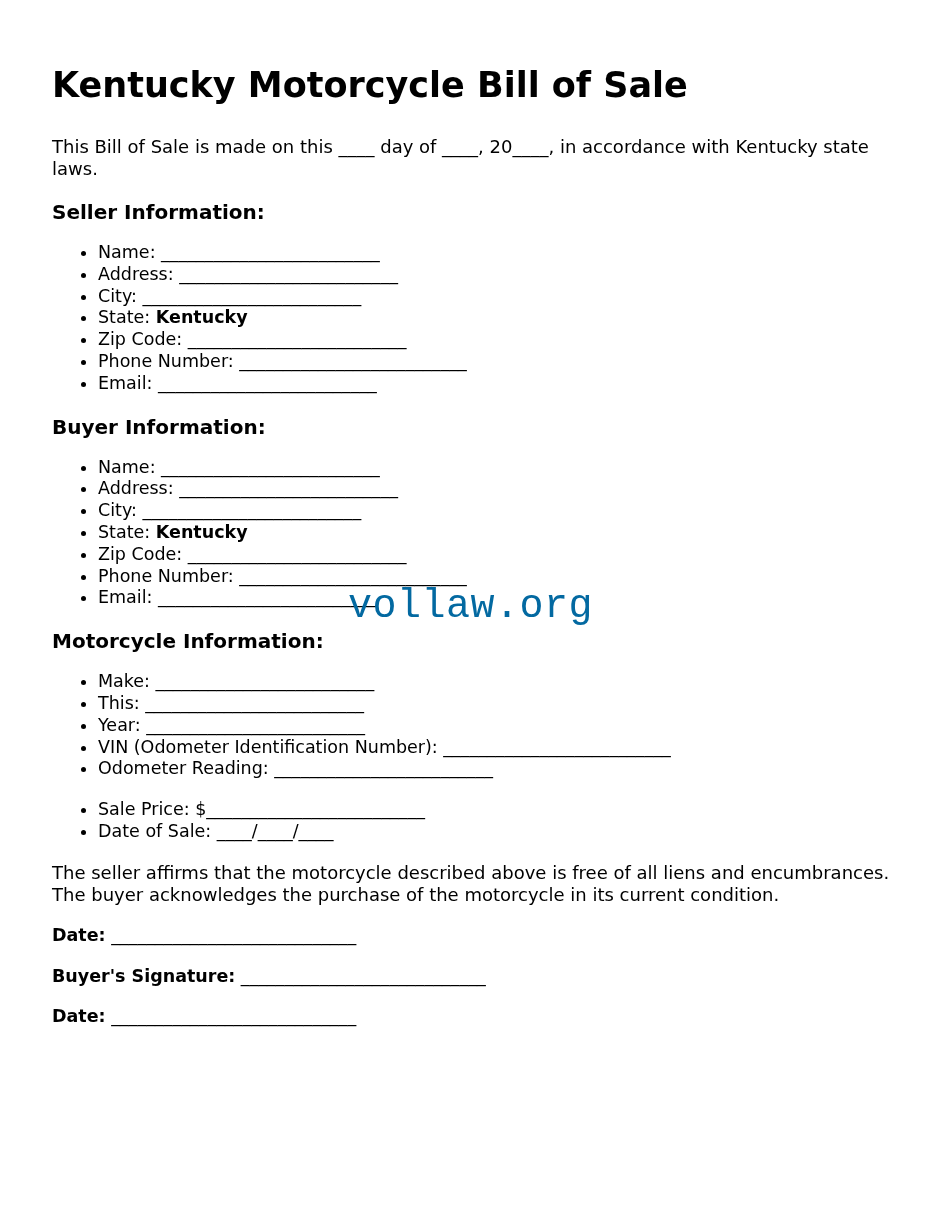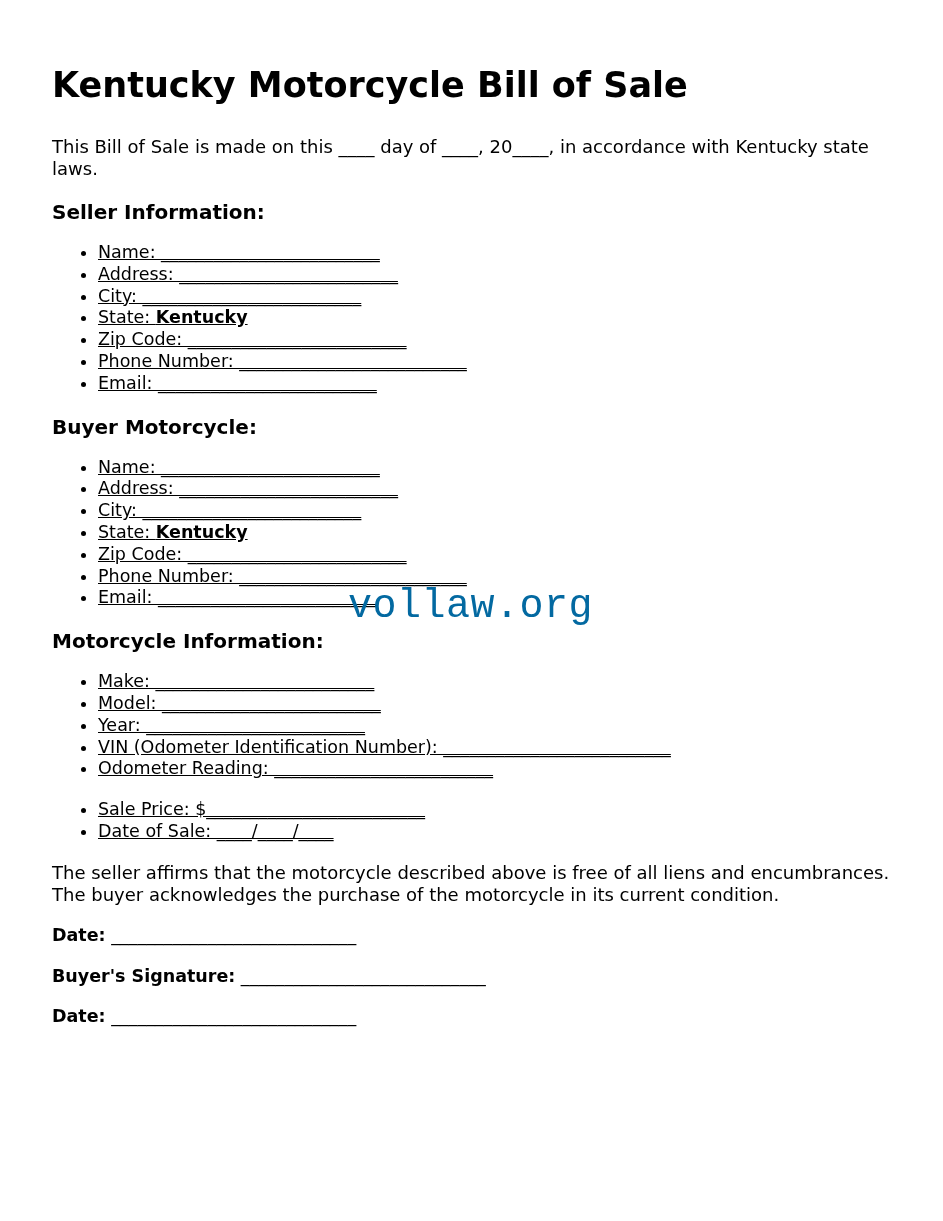--- a/index.html
+++ b/index.html
@@ -33,21 +33,20 @@
     margin: 21px 0 19px 0;
   }
   ul.field-list {
     margin: 19px 0;
     padding-left: 46px;
     list-style: disc;
   }
   ul.field-list li {
     font-size: 17.5px;
     line-height: 21.8px;
-    text-decoration: underline;
   }
   ul.field-list li strong { font-weight: 700; }
   p.signature-row {
     font-size: 17.5px;
     line-height: 22px;
     margin: 18.5px 0;
   }
   p.signature-row .sig-label { font-weight: 700; }
   .watermark {
     position: absolute;
@@ -75,35 +74,35 @@
   <ul class="field-list">
     <li><span>Name: _________________________</span><strong></strong></li>
     <li><span>Address: _________________________</span><strong></strong></li>
     <li><span>City: _________________________</span><strong></strong></li>
     <li><span>State: </span><strong>Kentucky</strong></li>
     <li><span>Zip Code: _________________________</span><strong></strong></li>
     <li><span>Phone Number: __________________________</span><strong></strong></li>
     <li><span>Email: _________________________</span><strong></strong></li>
   </ul>
 
-  <h2 class="section-heading">Buyer Motorcycle:</h2>
+  <h2 class="section-heading">Buyer Information:</h2>
   <ul class="field-list">
     <li><span>Name: _________________________</span><strong></strong></li>
     <li><span>Address: _________________________</span><strong></strong></li>
     <li><span>City: _________________________</span><strong></strong></li>
     <li><span>State: </span><strong>Kentucky</strong></li>
     <li><span>Zip Code: _________________________</span><strong></strong></li>
     <li><span>Phone Number: __________________________</span><strong></strong></li>
     <li><span>Email: _________________________</span><strong></strong></li>
   </ul>
 
   <h2 class="section-heading">Motorcycle Information:</h2>
   <ul class="field-list">
     <li><span>Make: _________________________</span><strong></strong></li>
-    <li><span>Model: _________________________</span><strong></strong></li>
+    <li><span>This: _________________________</span><strong></strong></li>
     <li><span>Year: _________________________</span><strong></strong></li>
     <li><span>VIN (Odometer Identification Number): __________________________</span><strong></strong></li>
     <li><span>Odometer Reading: _________________________</span><strong></strong></li>
   </ul>
 
   <ul class="field-list">
     <li><span>Sale Price: $_________________________</span><strong></strong></li>
     <li><span>Date of Sale: ____/____/____</span><strong></strong></li>
   </ul>
 

